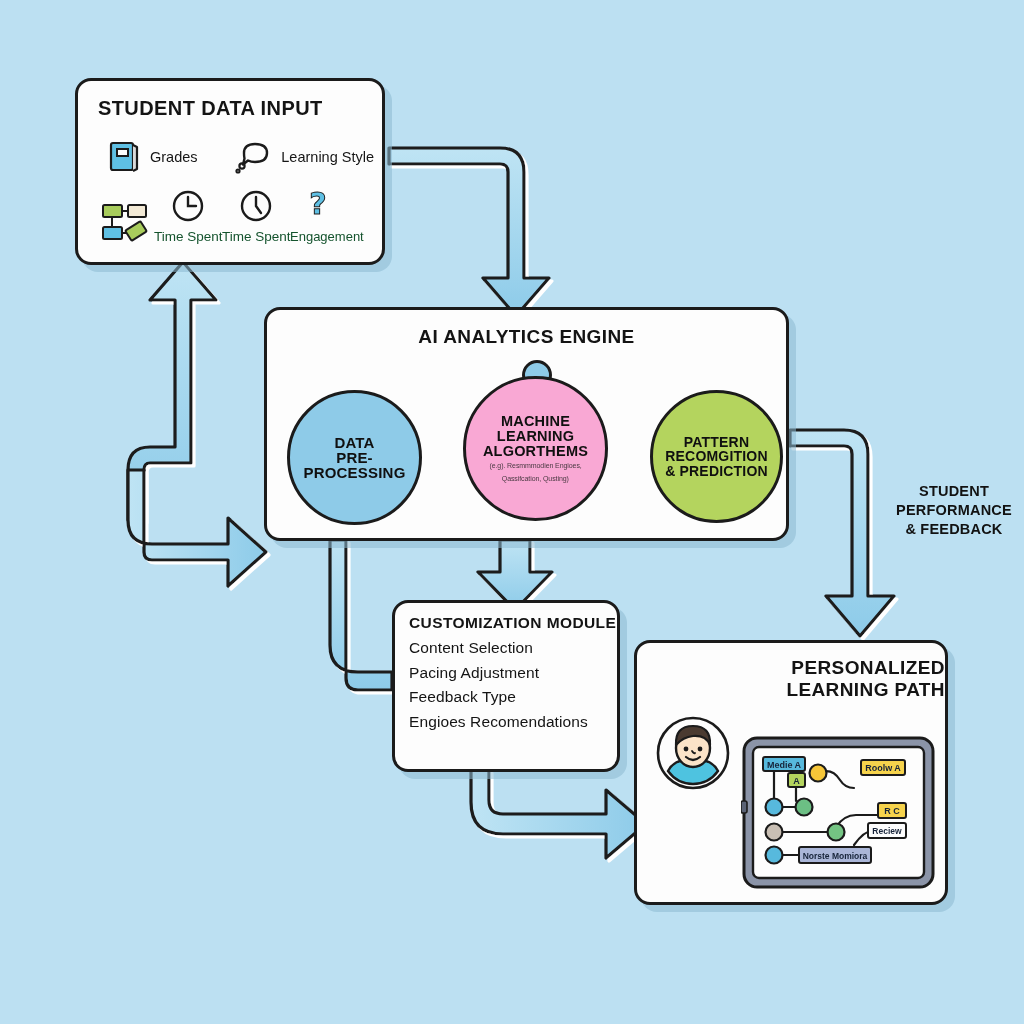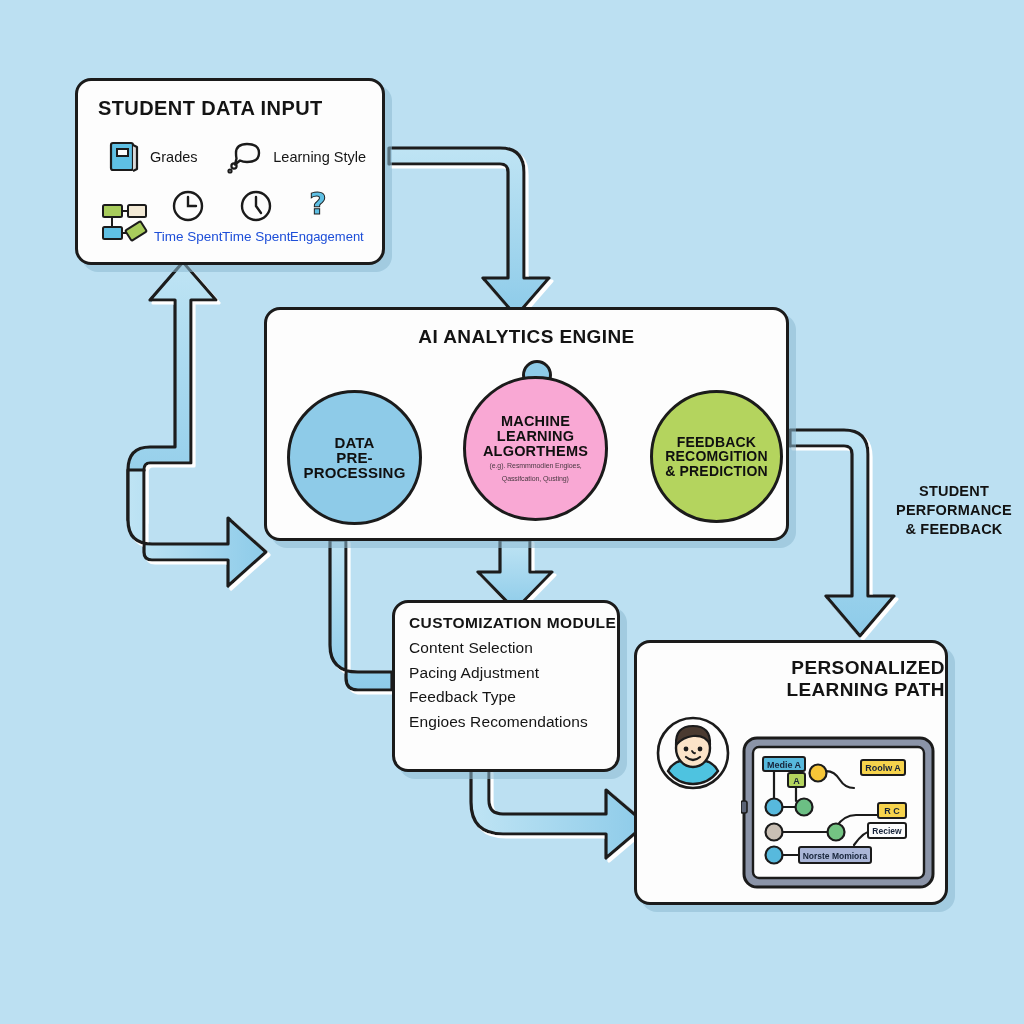--- a/index.html
+++ b/index.html
@@ -23,28 +23,28 @@
     z-index:5;
   }
   .card-title{
     font-weight:bold;
     letter-spacing:.4px;
     color:#141414;
     text-transform:uppercase;
   }
 
   
-  #student-card{left:75px;top:78px;width:310px;height:187px;padding:14px 16px 0 18px;}
+  #student-card{left:75px;top:78px;width:310px;height:187px;padding:14px 8px 0 18px;}
   #student-card .card-title{font-size:20px;margin:2px 0 12px 2px;}
   .sd-grid{display:grid;grid-template-columns:54px 1fr 54px 1fr;row-gap:0;align-items:center;}
   .sd-cell-ico{display:flex;align-items:center;justify-content:center;height:50px;}
   .sd-label{font-size:14.5px;color:#161616;white-space:nowrap;}
   .sd-grid2{display:grid;grid-template-columns:58px 68px 68px 56px;align-items:end;margin-top:2px;}
   .sd-ic{display:flex;align-items:center;justify-content:center;height:44px;}
-  .sd-cap{font-size:13.5px;text-align:center;color:#1d4ed8;margin-top:1px;white-space:nowrap;}
+  .sd-cap{font-size:13.5px;text-align:center;color:#14532d;margin-top:1px;white-space:nowrap;}
   .sd-cap.eng{font-size:13px;}
 
   
   #engine-card{left:264px;top:307px;width:525px;height:234px;}
   #engine-card .card-title{font-size:19px;text-align:center;margin-top:16px;}
   .circle-row{position:absolute;left:0;top:58px;width:100%;height:180px;}
   .node{
     position:absolute;border:3px solid #1b1b1b;border-radius:50%;
     display:flex;flex-direction:column;align-items:center;justify-content:center;
     text-align:center;box-sizing:border-box;
@@ -280,21 +280,21 @@
 
       <div class="node" id="node-ml">
         <div class="ttl">MACHINE</div>
         <div class="ttl">LEARNING</div>
         <div class="ttl">ALGORTHEMS</div>
         <div class="sub">(e.g). Resmmmodien Engioes,</div>
         <div class="sub">Qassifcation, Qusting)</div>
       </div>
 
       <div class="node" id="node-pat">
-        <div class="ttl">FEEDBACK</div>
+        <div class="ttl">PATTERN</div>
         <div class="ttl">RECOMGITION</div>
         <div class="ttl">&amp; PREDICTION</div>
       </div>
     </div>
   </div>
 
   <div class="card" id="custom-card">
     <div class="card-title">CUSTOMIZATION MODULE</div>
     <div class="cm-item">Content Selection</div>
     <div class="cm-item">Pacing Adjustment</div>

